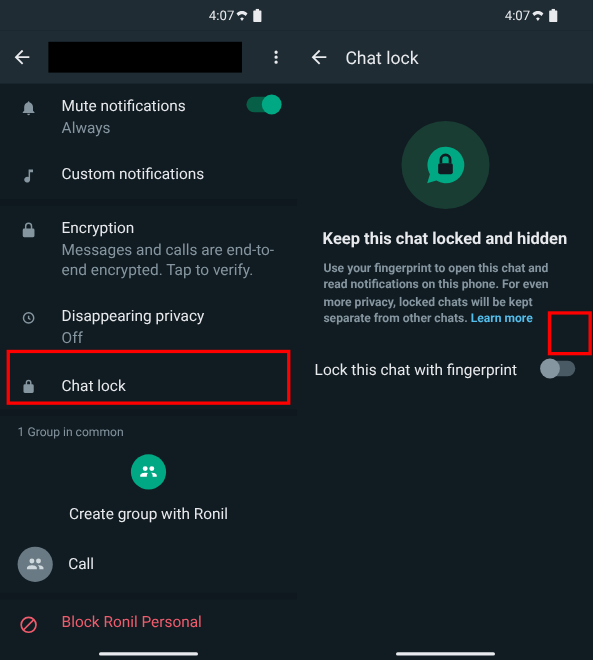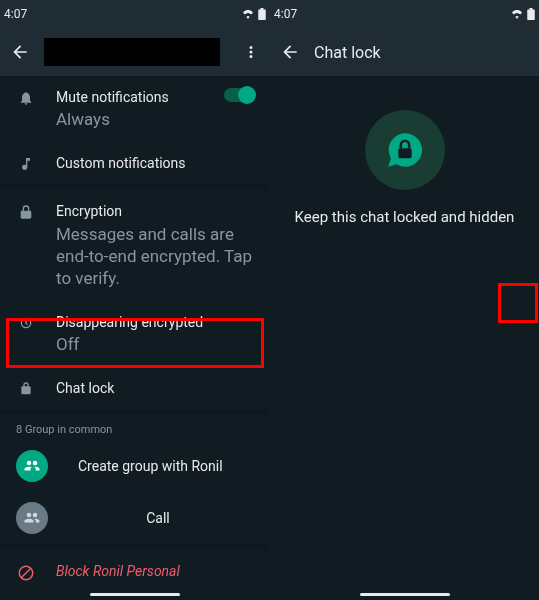--- a/index.html
+++ b/index.html
@@ -19,22 +19,22 @@
     flex-direction: column;
     overflow: hidden;
   }
   .screen-left { width: 270px; }
   .screen-right { width: 269px; }
 
   .status-bar {
     height: 28px;
     display: flex;
     align-items: center;
-    justify-content: space-between;
-    padding: 0 4px;
+    justify-content: flex-end;
+    padding: 0 32px;
     color: #e8eaed;
     font-size: 12px;
     background: #1f2c34;
   }
   .status-icons { display: flex; gap: 3px; align-items: center; }
 
   .app-bar {
     height: 48px;
     background: #1f2c34;
     display: flex;
@@ -56,21 +56,21 @@
   .row {
     display: flex;
     align-items: flex-start;
     padding: 12px 16px;
     gap: 20px;
     color: #e8eaed;
   }
   .row .ic { width: 20px; display: flex; justify-content: center; padding-top: 2px; flex-shrink: 0; }
   .row .txt { flex: 1; min-width: 0; }
   .row .label { font-size: 14px; line-height: 1.3; }
-  .row .sub { font-size: 17px; color: #8696a0; margin-top: 2px; line-height: 1.3; }
+  .row .sub { font-size: 14px; color: #8696a0; margin-top: 2px; line-height: 1.3; }
   .row .trailing { flex-shrink: 0; }
 
   .toggle {
     width: 30px; height: 14px; border-radius: 10px; position: relative;
   }
   .toggle.on { background: #065f46; }
   .toggle.on::after {
     content: ''; position: absolute; width: 18px; height: 18px; border-radius: 50%;
     background: #00a884; right: -2px; top: -2px;
   }
@@ -92,25 +92,25 @@
   }
   .red-box.left { left: 6px; top: 318px; width: 258px; height: 50px; }
   .red-box.right { left: 498px; top: 283px; width: 40px; height: 40px; }
 
   .avatar {
     width: 32px; height: 32px; border-radius: 50%; background: #00a884;
     display: flex; align-items: center; justify-content: center; flex-shrink: 0;
   }
   .avatar.gray { background: #6a7a84; }
 
-  .danger { color: #f15c6d; font-style: italic; }
+  .danger { color: #f15c6d; }
 
   .hero {
     display: flex; flex-direction: column; align-items: center;
-    padding: 20px 20px 10px; text-align: left; color: #e8eaed;
+    padding: 20px 20px 10px; text-align: left; color: #e8eaed; font-weight: bold;
   }
   .hero-icon {
     width: 80px; height: 80px; border-radius: 50%; background: #1a3d33;
     display: flex; align-items: center; justify-content: center; margin: 14px 0 18px;
   }
   .hero-title { font-size: 15px; margin-bottom: 10px; }
   .hero-sub { font-size: 11px; color: #8696a0; line-height: 1.4; padding: 0 4px; }
   .learn-more { color: #53bdeb; }
 
   .nav-indicator {
@@ -193,52 +193,52 @@
       </div>
     </div>
 
     <div class="row">
       <span class="ic">
         <svg width="16" height="16" viewBox="0 0 24 24">
             <path fill="#8696a0" d="M12 4a8 8 0 108 8 8 8 0 00-8-8zm0 14a6 6 0 116-6 6 6 0 01-6 6zm1-9h-2v4l3 2 1-1.5-2-1.2V9z" stroke-dasharray="2,2"></path>
           </svg>
       </span>
       <div class="txt">
-        <div class="label">Disappearing encrypted</div>
+        <div class="label">Disappearing privacy</div>
         <div class="sub">Off</div>
       </div>
     </div>
 
     <div class="row">
       <span class="ic">
         <svg width="16" height="16" viewBox="0 0 24 24">
             <path fill="#8696a0" d="M12 2a4 4 0 00-4 4v2H7a2 2 0 00-2 2v8a2 2 0 002 2h10a2 2 0 002-2v-8a2 2 0 00-2-2h-1V6a4 4 0 00-4-4zm-2 6V6a2 2 0 114 0v2h-4z"></path>
           </svg>
       </span>
       <div class="txt">
           <div class="label">Chat lock</div>
         </div>
     </div>
 
     <div class="divider"></div>
 
-    <div class="section-header">8 Group in common</div>
-
-    <div class="row" style="align-items:center;padding:10px 16px;gap:30px;">
+    <div class="section-header">1 Group in common</div>
+
+    <div class="row" style="align-items:center;padding:10px 16px;gap:14px;flex-direction:column;">
       <div class="avatar">
         <svg width="18" height="18" viewBox="0 0 24 24">
             <path fill="#fff" d="M16 11a3 3 0 100-6 3 3 0 000 6zm-8 0a3 3 0 100-6 3 3 0 000 6zm0 2c-2 0-6 1-6 3v2h8v-2c0-1 .5-2 1.5-2.7A11 11 0 008 13zm8 0c-.3 0-.6 0-1 .1 1 .7 2 1.7 2 2.9v2h5v-2c0-2-4-3-6-3z"></path>
           </svg>
       </div>
       <div class="txt">
           <div class="label">Create group with Ronil</div>
         </div>
     </div>
 
-    <div class="row" style="align-items:center;padding:10px 16px;gap:14px;text-align:center;">
+    <div class="row" style="align-items:center;padding:10px 16px;gap:14px;">
       <div class="avatar gray">
         <svg width="18" height="18" viewBox="0 0 24 24">
             <path fill="#cfd8dc" d="M16 11a3 3 0 100-6 3 3 0 000 6zm-8 0a3 3 0 100-6 3 3 0 000 6zm0 2c-2 0-6 1-6 3v2h12v-2c0-2-4-3-6-3zm8 0c-.3 0-.6 0-1 .1 1 .7 2 1.7 2 2.9v2h5v-2c0-2-4-3-6-3z"></path>
           </svg>
       </div>
       <div class="txt">
         <div class="label">Call</div>
       </div>
     </div>
 
@@ -296,20 +296,32 @@
   <div class="content">
     <div class="hero">
       <div class="hero-icon">
         <svg width="40" height="40" viewBox="0 0 48 48">
           <path fill="#00a884" d="M24 4a20 20 0 00-17 30l-3 10 10-3A20 20 0 1024 4z"></path>
           <rect x="16" y="22" width="16" height="12" rx="2" fill="#111c22"></rect>
           <path fill="none" stroke="#111c22" stroke-width="3" d="M19 22v-4a5 5 0 0110 0v4"></path>
         </svg>
       </div>
       <div class="hero-title">Keep this chat locked and hidden</div>
-    </div>
-
+      <div class="hero-sub">
+        <span>Use your fingerprint to open this chat and read notifications on this phone. For even more privacy, locked chats will be kept separate from other chats.</span>
+        <span class="learn-more">Learn more</span>
+      </div>
+    </div>
+
+    <div class="row" style="padding:20px 16px;">
+      <div class="txt">
+          <div class="label">Lock this chat with fingerprint</div>
+        </div>
+      <div class="trailing">
+          <div class="toggle off"></div>
+        </div>
+    </div>
   </div>
   <div class="nav-indicator"></div>
 </div>
 
 <div class="red-box left"></div>
 <div class="red-box right"></div>
 
 </body></html>

